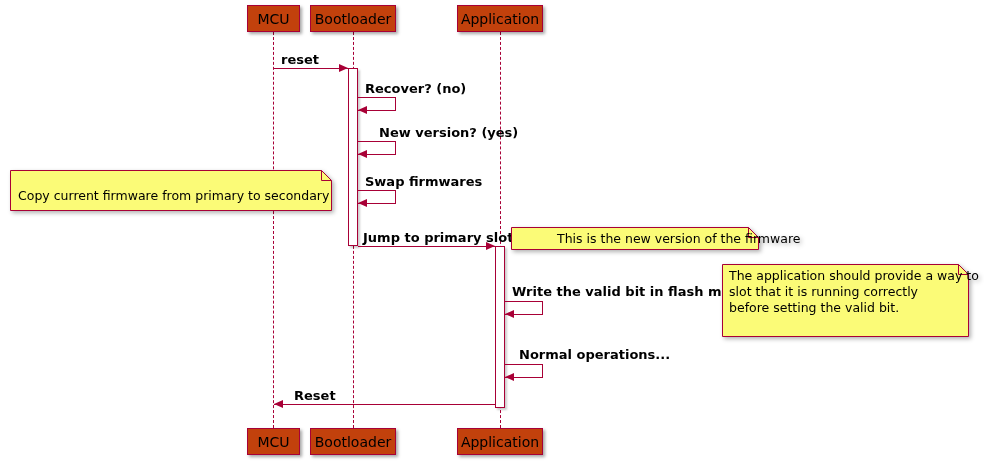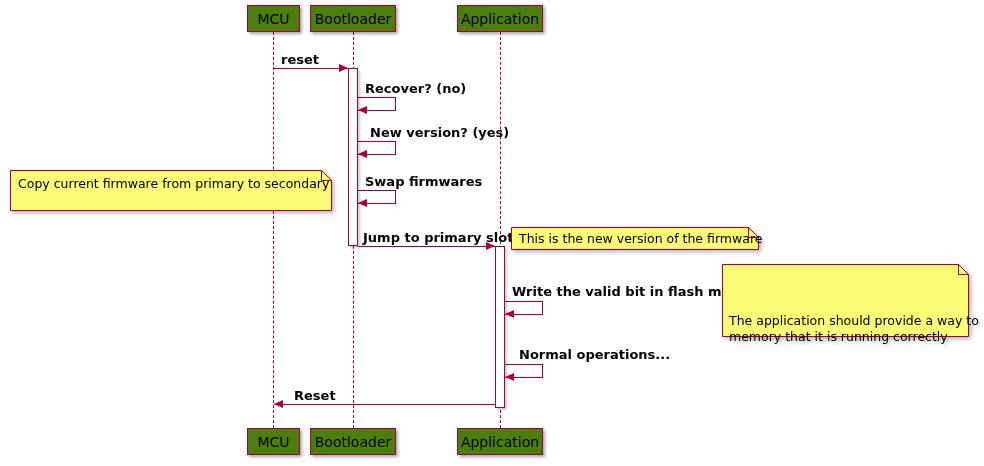--- a/index.html
+++ b/index.html
@@ -19,21 +19,21 @@
     top: 32px;
     height: 396px;
     width: 0;
     border-left: 1px dashed #A80036;
     z-index: 1;
   }
 
   .participant {
     position: absolute;
     height: 27px;
-    background: #4d7c0f;
+    background: #c2410c;
     border: 1.5px solid #A80036;
     box-shadow: 2px 2px 3px rgba(0,0,0,0.35);
     display: flex;
     align-items: center;
     justify-content: center;
     font-size: 14px;
     z-index: 5;
   }
 
   .activation {
@@ -143,60 +143,61 @@
   <div class="participant" style="left:457px; top:428px; width:86px;">
     <span>Application</span>
   </div>
 
   <div class="msg-label" style="left:281px; top:52px;">reset</div>
   <div class="msg-line arrow-right" style="left:273px; top:68px; width:75px;"></div>
 
   <div class="msg-label" style="left:365px; top:81px;">Recover? (no)</div>
   <div class="self-loop" style="left:358px; top:97px;"></div>
 
-  <div class="msg-label" style="left:370px; top:125px;">New version? (yes)</div>
+  <div class="msg-label" style="left:379px; top:125px;">New version? (yes)</div>
   <div class="self-loop" style="left:358px; top:141px;"></div>
 
   <div class="msg-label" style="left:365px; top:174px;">Swap firmwares</div>
   <div class="self-loop" style="left:358px; top:190px;"></div>
 
   <div class="note" style="left:10px; top:170px; width:322px; height:41px;">
     <svg width="322" height="41">
       <path d="M0.5,0.5 L311.5,0.5 L321.5,10.5 L321.5,40.5 L0.5,40.5 Z" fill="#FBFB77" stroke="#A80036" stroke-width="1"></path>
       <path d="M311.5,0.5 L311.5,10.5 L321.5,10.5" fill="none" stroke="#A80036" stroke-width="1"></path>
     </svg>
-    <div class="note-text" style="padding:6px 8px 0 8px;">
+    <div class="note-text" style="padding:18px 8px 0 8px;">
       <div>Copy current firmware from primary to secondary</div>
     </div>
   </div>
 
   <div class="msg-label" style="left:363px; top:230px;">Jump to primary slot</div>
   <div class="msg-line arrow-right" style="left:358px; top:246px; width:137px;"></div>
 
   <div class="note" style="left:511px; top:227px; width:248px; height:23px;">
     <svg width="248" height="23">
       <path d="M0.5,0.5 L237.5,0.5 L247.5,10.5 L247.5,22.5 L0.5,22.5 Z" fill="#FBFB77" stroke="#A80036" stroke-width="1"></path>
       <path d="M237.5,0.5 L237.5,10.5 L247.5,10.5" fill="none" stroke="#A80036" stroke-width="1"></path>
     </svg>
-    <div class="note-text" style="padding:4px 8px 0 8px;">
+    <div class="note-text" style="padding:4px 8px 0 8px;margin-left:38px;">
       <div>This is the new version of the firmware</div>
     </div>
   </div>
 
   <div class="msg-label" style="left:512px; top:284px;">Write the valid bit in flash memory</div>
   <div class="self-loop" style="left:505px; top:301px;"></div>
 
   <div class="note" style="left:722px; top:264px; width:247px; height:73px;">
     <svg width="247" height="73">
       <path d="M0.5,0.5 L236.5,0.5 L246.5,10.5 L246.5,72.5 L0.5,72.5 Z" fill="#FBFB77" stroke="#A80036" stroke-width="1"></path>
       <path d="M236.5,0.5 L236.5,10.5 L246.5,10.5" fill="none" stroke="#A80036" stroke-width="1"></path>
     </svg>
-    <div class="note-text" style="padding:4px 1px 0 7px;margin-top:45px;">
+    <div class="note-text" style="padding:4px 1px 0 7px;">
       <div>The application should provide a way to</div>
-      <div>memory that it is running correctly</div>
+      <div>slot that it is running correctly</div>
+      <div>before setting the valid bit.</div>
     </div>
   </div>
 
   <div class="msg-label" style="left:512px; top:347px;margin-left:7px;">Normal operations...</div>
   <div class="self-loop" style="left:505px; top:364px;"></div>
 
   <div class="msg-label" style="left:294px; top:388px;">Reset</div>
   <div class="msg-line arrow-left" style="left:274px; top:404px; width:221px;"></div>
 
 </div>

